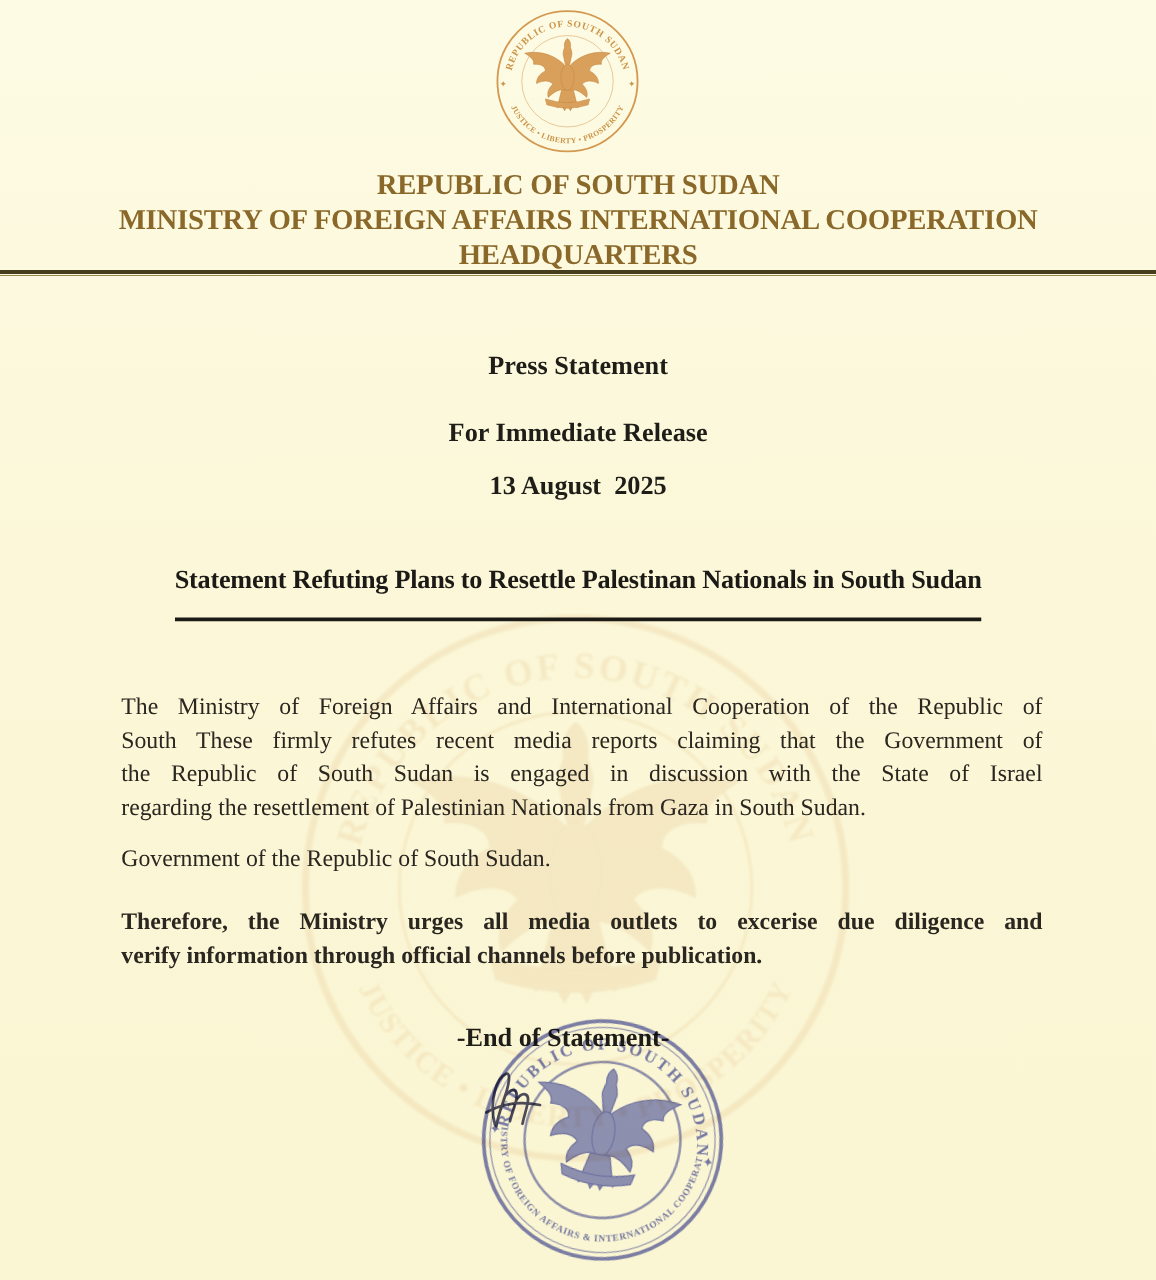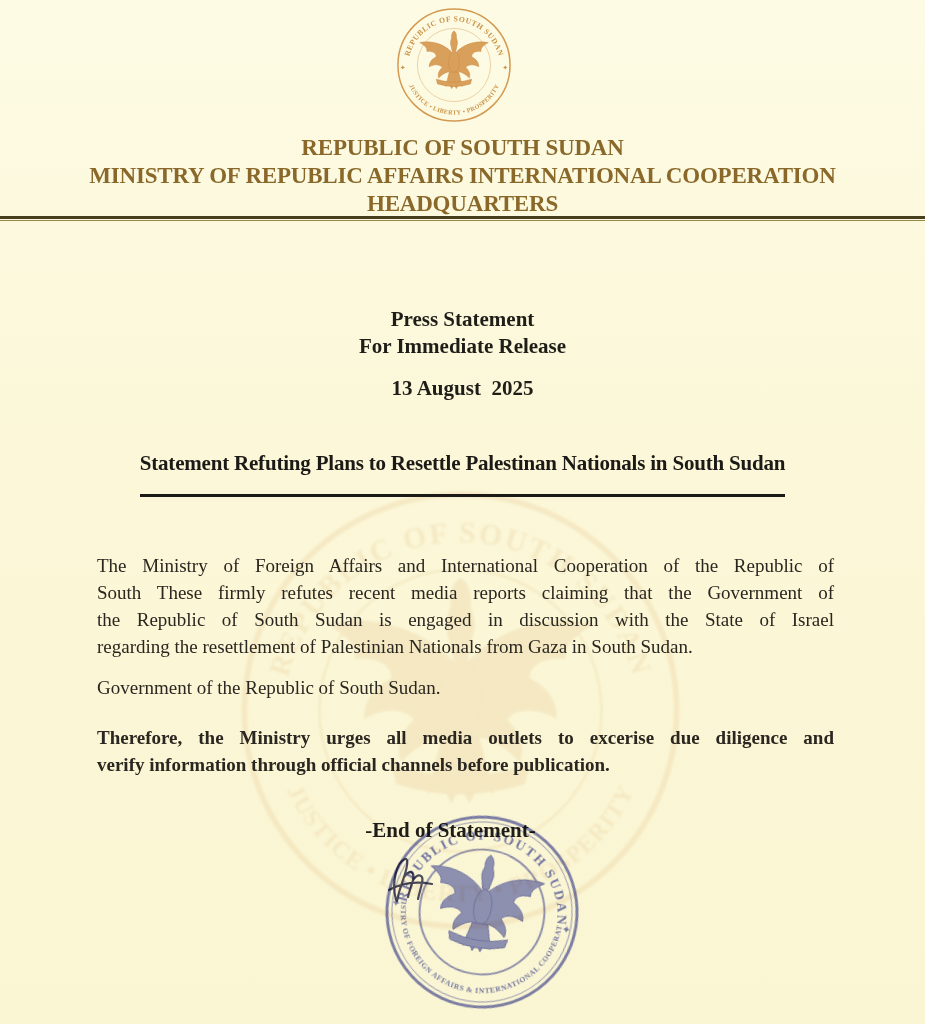--- a/index.html
+++ b/index.html
@@ -12,21 +12,21 @@
   
   .seal-top{left:395px;top:6px;width:118px;height:118px;z-index:1;filter:blur(.3px);opacity:.95;}
   .hline{left:0;width:925px;text-align:center;font-weight:bold;color:#8a682a;
          font-size:23px;line-height:26px;letter-spacing:-0.2px;z-index:1;}
   .h1{top:135px;} .h2{top:163px;} .h3{top:191px;}
   .rule{left:0;top:216px;width:925px;height:6px;z-index:1;
         background:linear-gradient(#473e1d 0,#473e1d 3px,rgba(0,0,0,0) 3px,rgba(0,0,0,0) 4px,#9a874d 4px,#9a874d 5px,rgba(0,0,0,0) 5px);}
   
   .mline{left:0;width:925px;text-align:center;font-weight:bold;color:#1f1d18;
          font-size:21px;line-height:26px;z-index:1;white-space:pre;}
-  .m1{top:306px;} .m2{top:333px;} .m3{top:375px;}
+  .m1{top:279px;} .m2{top:333px;} .m3{top:375px;}
   
   .title-wrap{left:0;top:451px;width:925px;text-align:center;z-index:1;}
   .title-text{display:inline-block;font-weight:bold;color:#1c1a16;font-size:21px;
               border-bottom:3px solid #1c1a16;padding-bottom:18px;letter-spacing:-0.2px;}
   
   .bodytext{left:97px;top:552px;width:737px;color:#2a2620;font-size:19px;
             line-height:27px;z-index:1;}
   .para1{margin:0 0 14px 0;} .para2{margin:0 0 23px 0;} .para3{margin:0;font-weight:bold;}
   .bl{width:737px;}
   .j{text-align:justify;text-align-last:justify;}
@@ -82,21 +82,21 @@
     </text>
     <text font-size="10.5" letter-spacing="0.5" fill="#c98f3f" font-weight="bold">
       <textPath href="#aBot" startOffset="50%" text-anchor="middle">JUSTICE • LIBERTY • PROSPERITY</textPath>
     </text>
     <text x="13" y="108" text-anchor="middle" font-size="12" fill="#c98f3f">✦</text>
     <text x="187" y="108" text-anchor="middle" font-size="12" fill="#c98f3f">✦</text>
     <use href="#eagleShape" fill="#d89c54" stroke="#c3823a" stroke-width="0.8"></use>
   </svg>
 
   <div class="abs hline h1">REPUBLIC OF SOUTH SUDAN</div>
-  <div class="abs hline h2">MINISTRY OF REPUBLIC AFFAIRS INTERNATIONAL COOPERATION</div>
+  <div class="abs hline h2">MINISTRY OF FOREIGN AFFAIRS INTERNATIONAL COOPERATION</div>
   <div class="abs hline h3">HEADQUARTERS</div>
   <div class="abs rule"></div>
 
   <div class="abs mline m1">Press Statement</div>
   <div class="abs mline m2">For Immediate Release</div>
   <div class="abs mline m3">13 August  2025</div>
 
   <div class="abs title-wrap">
     <span class="title-text">Statement Refuting Plans to Resettle Palestinan Nationals in South Sudan</span>
   </div>

